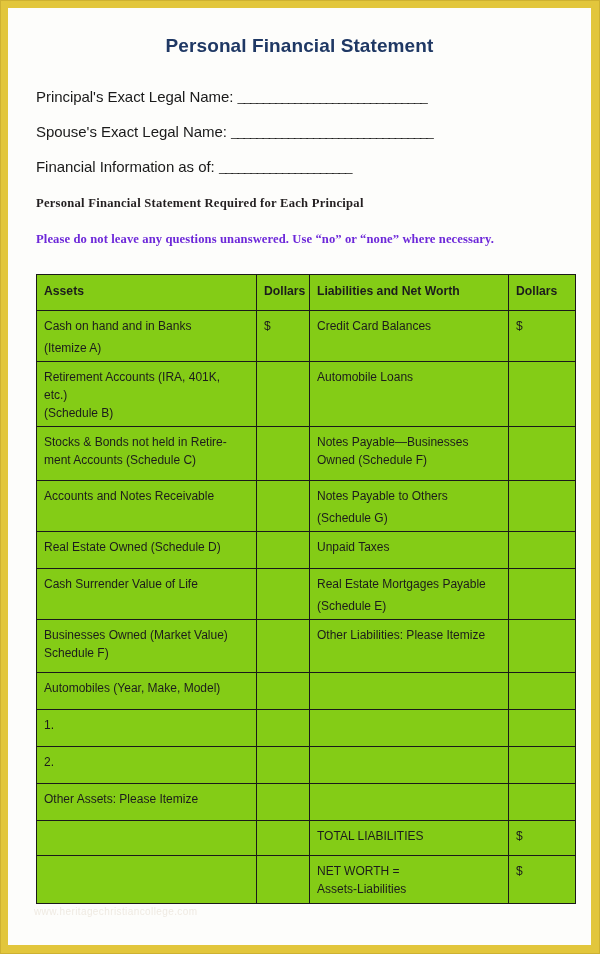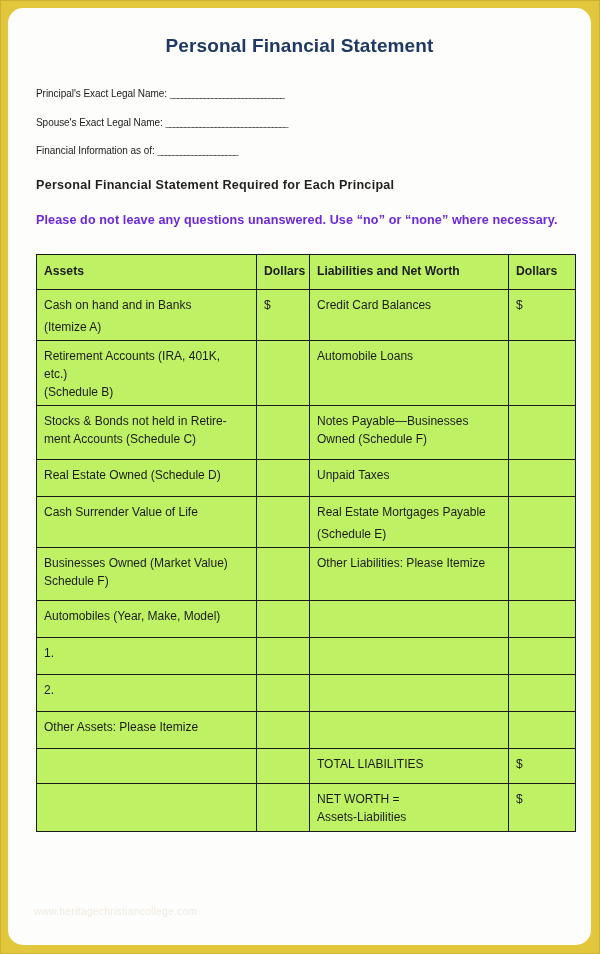--- a/index.html
+++ b/index.html
@@ -34,57 +34,57 @@
 
   
   .sheet {
     position: relative;
     box-sizing: border-box;
     width: 100%;
     height: 100%;
     background: #fdfdfb;
     padding: 0 28px;
     overflow: hidden;
-    border-radius: 15px;
   }
 
   
   .doc-title {
     text-align: center;
     color: #1f3864;
     font-size: 19px;
     font-weight: bold;
     letter-spacing: 0.1px;
     margin: 0;
     padding-top: 27px;
   }
 
   
   .form-lines {
     margin-top: 31px;
   }
   .form-line {
-    font-size: 10px;
+    font-size: 15px;
     color: #1a1a1a;
     margin-bottom: 16px;
     white-space: nowrap;
     line-height: 1.25;
   }
   .form-line .fl-label { letter-spacing: -0.05px; }
   .form-line .fl-rule {
     letter-spacing: -1.2px;
     color: #111;
     font-family: "Liberation Serif", serif;
   }
 
   
   .notice {
     font-size: 12.6px;
     font-weight: bold;
     white-space: nowrap;
+    font-family: Liberation Serif, serif;
   }
   .notice-required {
     color: #231f20;
     margin-top: 20px;
     letter-spacing: 0.25px;
   }
   .notice-answer {
     color: #6d28d9;
     margin-top: 21px;
     letter-spacing: 0.1px;
@@ -92,21 +92,21 @@
 
   
   .pfs-table-wrap {
     margin-top: 27px;
     position: relative;
   }
   table.pfs {
     border-collapse: collapse;
     width: 539px;
     table-layout: fixed;
-    background: #bef264;
+    background: #84cc16;
   }
   table.pfs td, table.pfs th {
     border: 1px solid #1a1a1a;
     vertical-align: top;
     padding: 7px 6px 4px 7px;
     font-size: 12px;
     font-weight: normal;
     color: #1c1c1c;
     text-align: left;
     line-height: 1.42;
@@ -211,20 +211,31 @@
                 <span class="cell-line">Stocks &amp; Bonds not held in Retire-</span>
                 <span class="cell-line">ment Accounts (Schedule C)</span>
               </td>
               <td><span></span></td>
               <td>
                 <span class="cell-line">Notes Payable—Businesses</span>
                 <span class="cell-line">Owned (Schedule F)</span>
               </td>
               <td><span></span></td>
             </tr>
+            <tr style="height: 45px;">
+              <td>
+                <span class="cell-line">Accounts and Notes Receivable</span>
+              </td>
+              <td><span></span></td>
+              <td>
+                <span class="cell-line">Notes Payable to Others</span>
+                <span class="cell-line cell-gap">(Schedule G)</span>
+              </td>
+              <td><span></span></td>
+            </tr>
             <tr style="height: 37px;">
               <td>
                 <span class="cell-line">Real Estate Owned (Schedule D)</span>
               </td>
               <td><span></span></td>
               <td>
                 <span class="cell-line">Unpaid Taxes</span>
               </td>
               <td><span></span></td>
             </tr>

